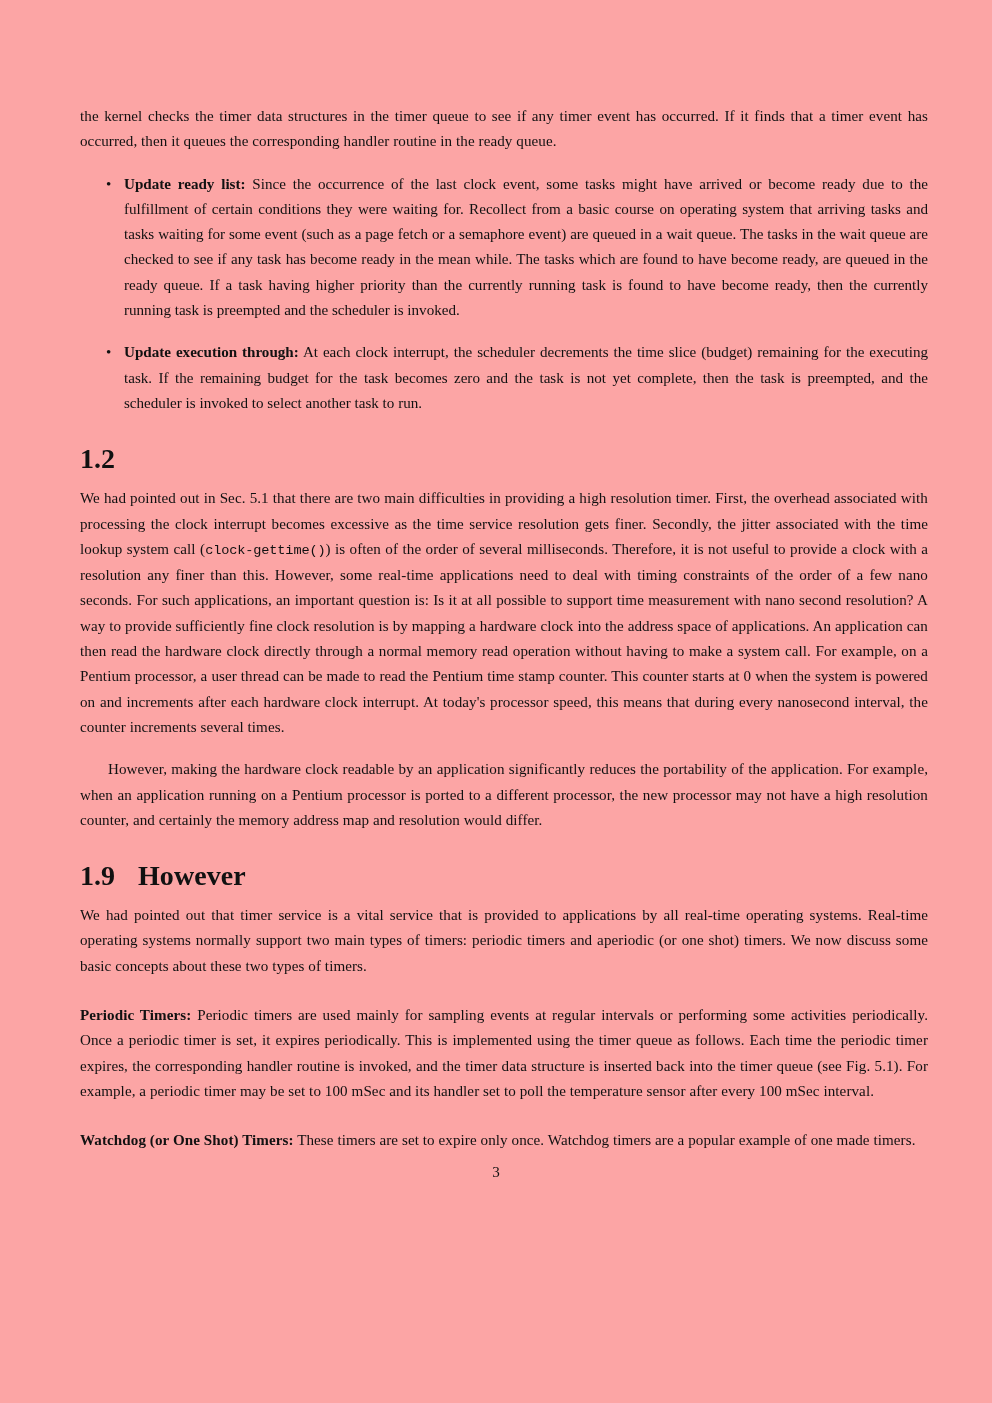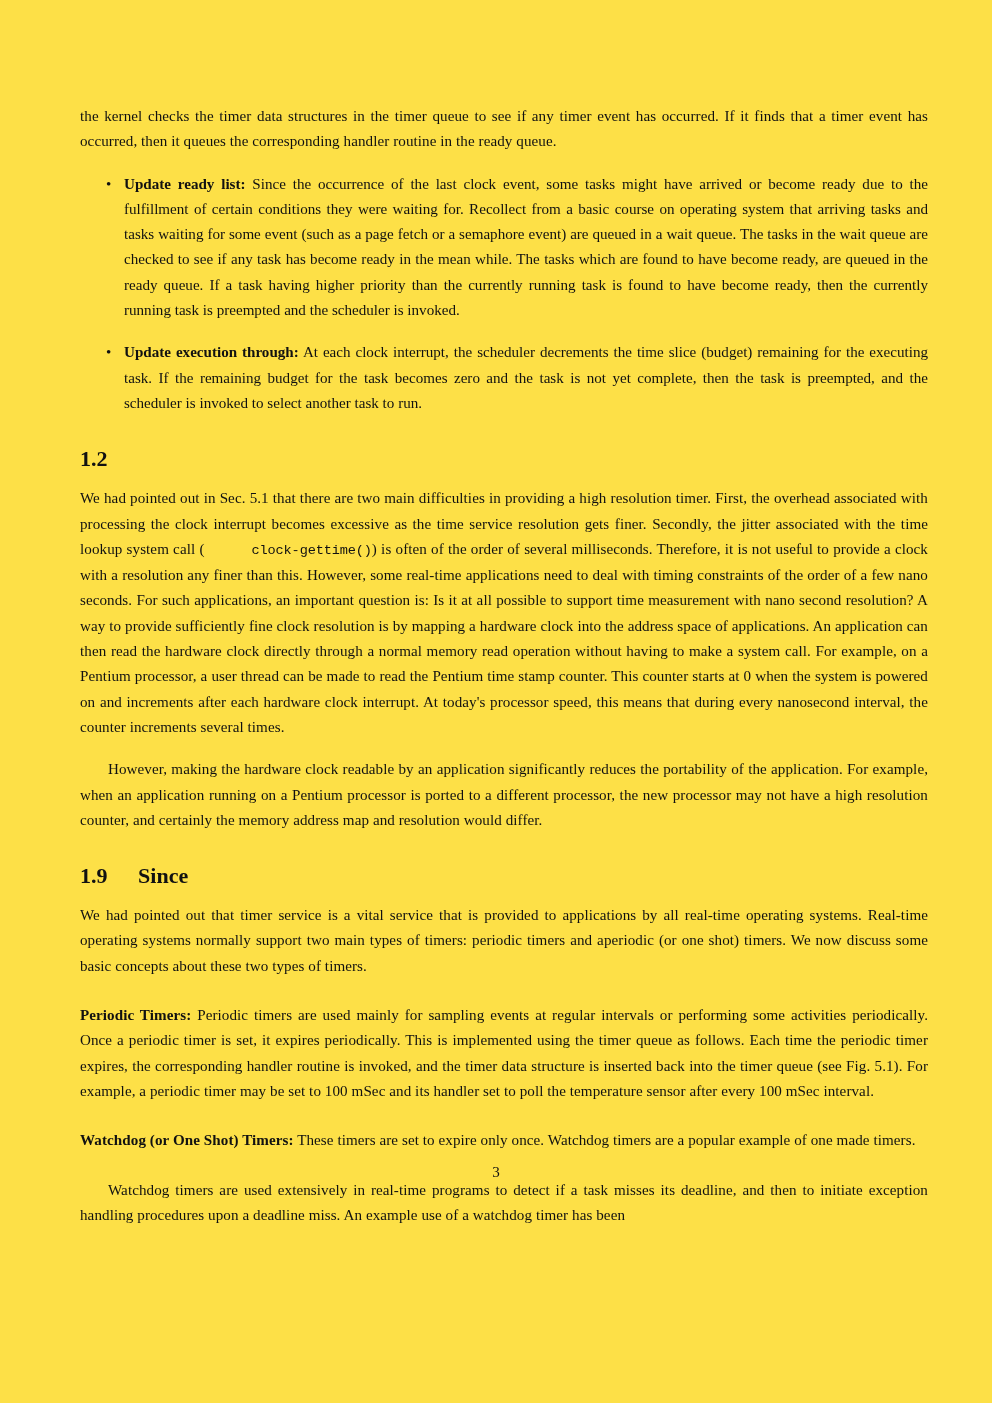--- a/index.html
+++ b/index.html
@@ -13,21 +13,21 @@
     height: 1403px;
     font-family: "Liberation Serif", "DejaVu Serif", serif;
     color: #111111;
     -webkit-font-smoothing: antialiased;
   }
 
   .page {
     position: relative;
     width: 992px;
     height: 1403px;
-    background: #fde047;
+    background: #fca5a5;
     box-sizing: border-box;
     padding: 104px 64px 0 80px;
   }
 
   .content {
     width: 848px;
     margin: 0;
   }
 
   
@@ -67,42 +67,41 @@
   ul.bullets li .bullet-dot {
     position: absolute;
     left: 26px;
     top: 0;
     font-size: 15.1px;
     line-height: 25.3px;
   }
 
   
   h2.section {
-    font-size: 22px;
+    font-size: 28px;
     font-weight: bold;
     line-height: 26px;
     margin: 0 0 14px 0;
     letter-spacing: 0.002em;
     display: flex;
     align-items: baseline;
   }
   h2.section .num {
     display: inline-block;
     min-width: 58px;
     flex: 0 0 auto;
   }
   h2.section .ttl { flex: 0 1 auto; }
 
   
   .b { font-weight: bold; }
   .mono {
     font-family: "Liberation Mono", "DejaVu Sans Mono", monospace;
     font-size: 13.6px;
     letter-spacing: -0.01em;
-    margin-left: 47px;
   }
 
   
   .folio {
     position: absolute;
     left: 0;
     right: 0;
     top: 1162px;
     text-align: center;
     font-size: 15.1px;
@@ -137,33 +136,32 @@
     <p class="para noindent"><span>We had pointed out in Sec. 5.1 that there are two main difficulties in providing a high resolution timer. First, the overhead associated with processing the clock interrupt becomes excessive as the time service resolution gets finer. Secondly, the jitter associated with the time lookup system call (</span><span class="mono">clock-gettime()</span><span>) is often of the order of several milliseconds. Therefore, it is not useful to provide a clock with a resolution any finer than this. However, some real-time applications need to deal with timing constraints of the order of a few nano seconds. For such applications, an important question is: Is it at all possible to support time measurement with nano second resolution? A way to provide sufficiently fine clock resolution is by mapping a hardware clock into the address space of applications. An application can then read the hardware clock directly through a normal memory read operation without having to make a system call. For example, on a Pentium processor, a user thread can be made to read the Pentium time stamp counter. This counter starts at 0 when the system is powered on and increments after each hardware clock interrupt. At today's processor speed, this means that during every nanosecond interval, the counter increments several times.</span></p>
 
     <div class="gap-md"></div>
 
     <p class="para indent">However, making the hardware clock readable by an application significantly reduces the portability of the application. For example, when an application running on a Pentium processor is ported to a different processor, the new processor may not have a high resolution counter, and certainly the memory address map and resolution would differ.</p>
 
     <div class="gap-xl"></div>
 
     <h2 class="section">
       <span class="num">1.9</span>
-        <span class="ttl">Since</span>
+        <span class="ttl">However</span>
     </h2>
 
     <p class="para noindent">We had pointed out that timer service is a vital service that is provided to applications by all real-time operating systems. Real-time operating systems normally support two main types of timers: periodic timers and aperiodic (or one shot) timers. We now discuss some basic concepts about these two types of timers.</p>
 
     <div class="gap-lg"></div>
 
     <p class="para noindent"><span class="b">Periodic Timers:</span><span> Periodic timers are used mainly for sampling events at regular intervals or performing some activities periodically. Once a periodic timer is set, it expires periodically. This is implemented using the timer queue as follows. Each time the periodic timer expires, the corresponding handler routine is invoked, and the timer data structure is inserted back into the timer queue (see Fig. 5.1). For example, a periodic timer may be set to 100 mSec and its handler set to poll the temperature sensor after every 100 mSec interval.</span></p>
 
     <div class="gap-lg"></div>
 
     <p class="para noindent"><span class="b">Watchdog (or One Shot) Timers:</span><span> These timers are set to expire only once. Watchdog timers are a popular example of one made timers.</span></p>
 
     <div class="gap-lg"></div>
 
-    <p class="para indent">Watchdog timers are used extensively in real-time programs to detect if a task misses its deadline, and then to initiate exception handling procedures upon a deadline miss. An example use of a watchdog timer has been</p>
 
   </div>
 
   <div class="folio">3</div>
 </div>
 
 </body></html>

